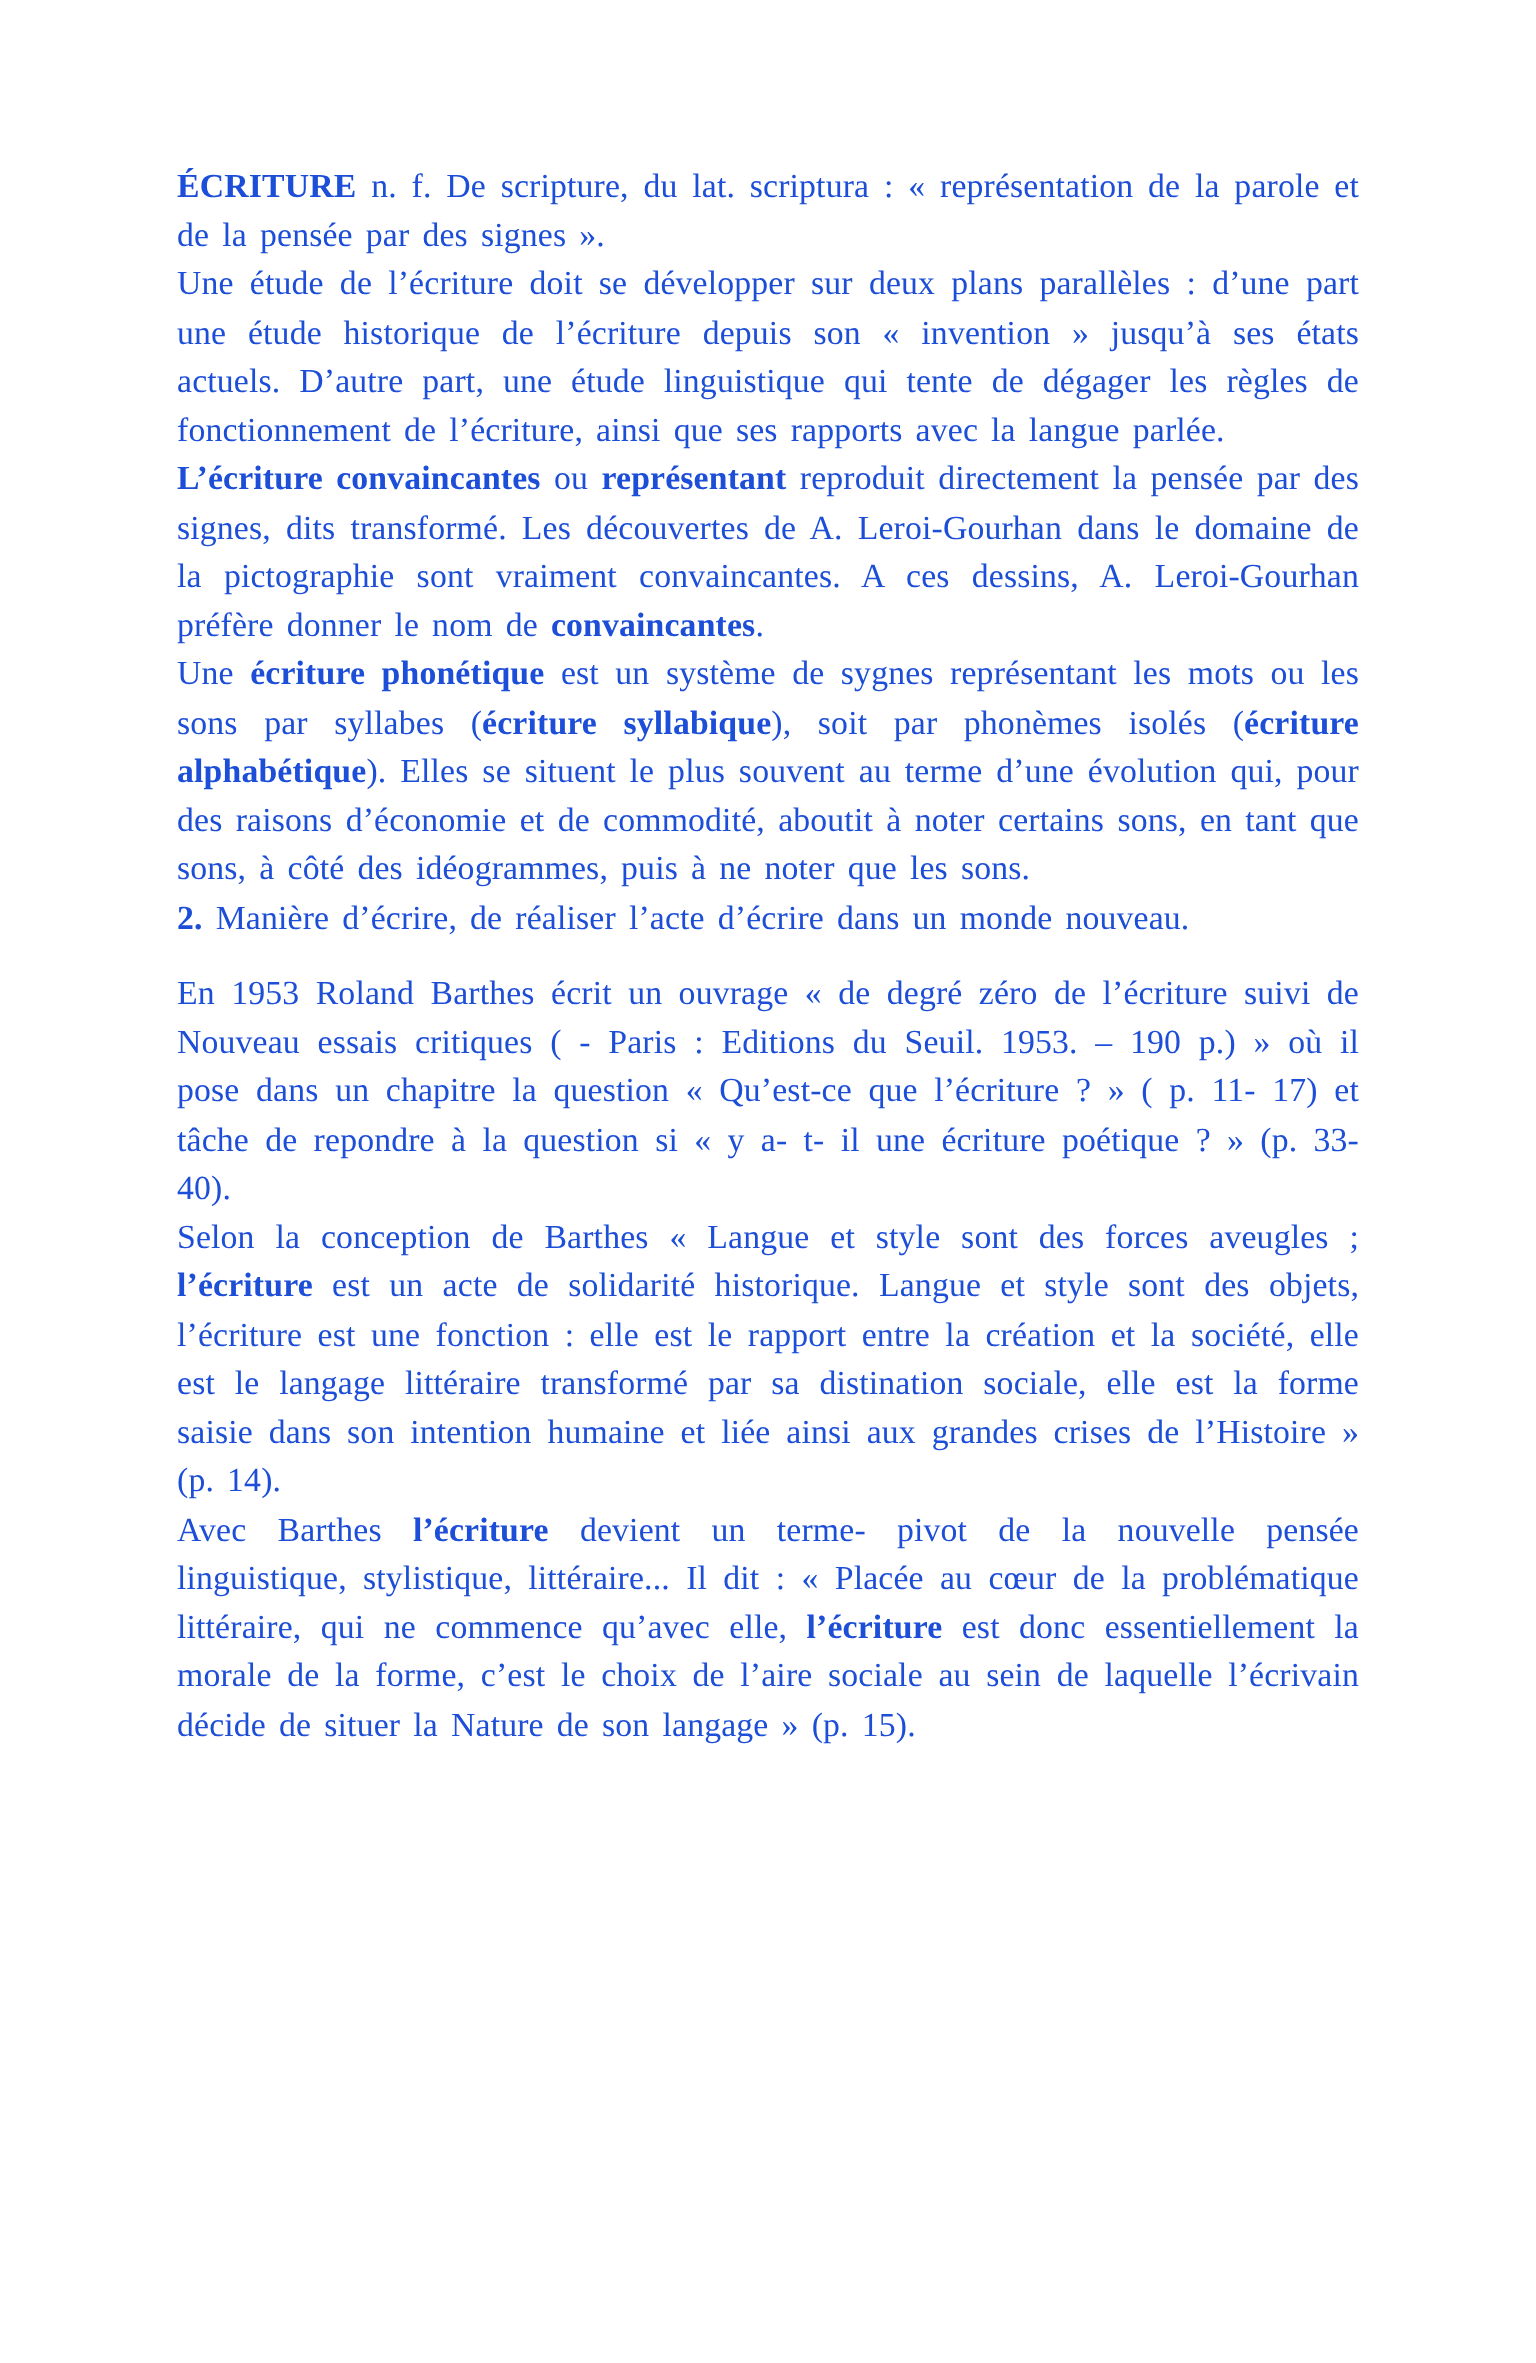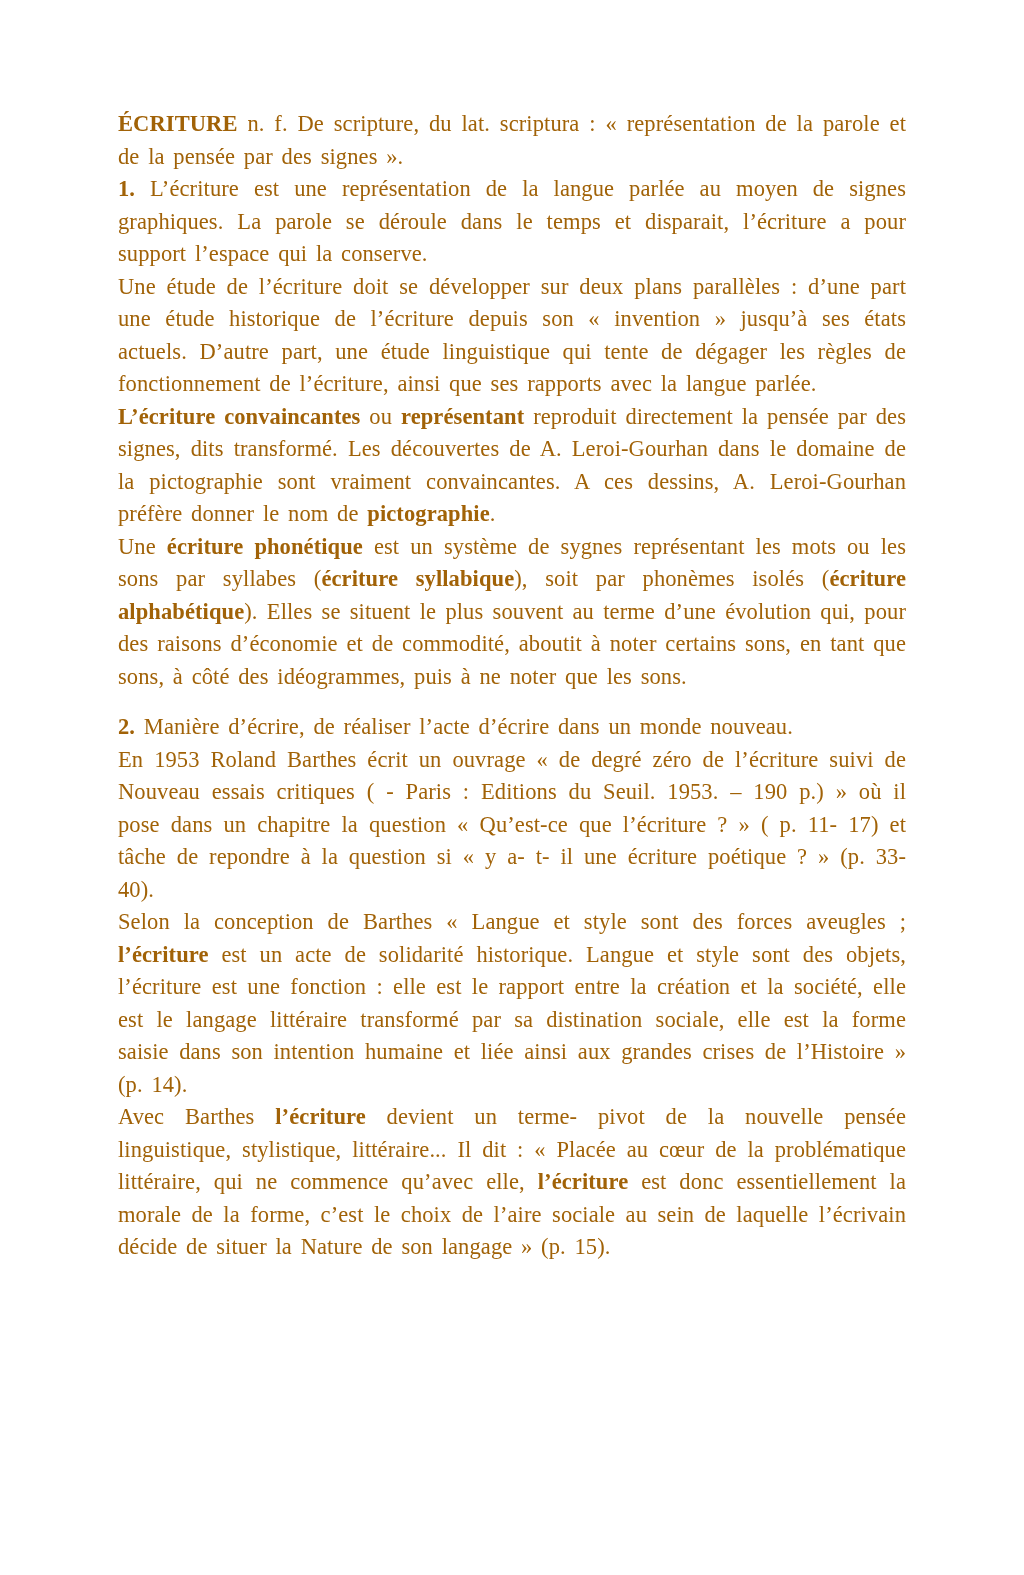--- a/index.html
+++ b/index.html
@@ -5,21 +5,21 @@
   html, body {
     margin: 0;
     padding: 0;
     background: #ffffff;
   }
   .page {
     position: relative;
     width: 1024px;
     height: 1575px;
     background: #ffffff;
-    color: #a16207;
+    color: #1d4ed8;
     font-family: "Liberation Serif", "DejaVu Serif", serif;
     overflow: hidden;
   }
   .content {
     position: absolute;
     left: 118px;
     top: 108px;
     width: 788px;
   }
   p.para {
@@ -48,22 +48,21 @@
     line-height: 30px;
   }
 </style>
 </head>
 <body>
 
 <div class="page">
   <div class="content">
 
   <p class="para"><b>ÉCRITURE</b><span> n. f. De scripture, du lat. scriptura : « représentation de la parole et de la pensée par des signes ».</span></p>
-      <p class="para"><b>1.</b><span> L’écriture est une représentation de la langue parlée au moyen de signes graphiques. La parole se déroule dans le temps et disparait, l’écriture a pour support l’espace qui la conserve.</span></p>
       <p class="para"><span>Une étude de l’écriture doit se développer sur deux plans parallèles : d’une part une étude historique de l’écriture depuis son « invention » jusqu’à ses états actuels. D’autre part, une étude linguistique qui tente de dégager les règles de fonctionnement de l’écriture, ainsi que ses rapports avec la langue parlée.</span></p>
-      <p class="para"><b>L’écriture convaincantes</b><span> ou </span><b>représentant</b><span> reproduit directement la pensée par des signes, dits transformé. Les découvertes de A. Leroi-Gourhan dans le domaine de la pictographie sont vraiment convaincantes. A ces dessins, A. Leroi-Gourhan préfère donner le nom de </span><b>pictographie</b><span>.</span></p>
+      <p class="para"><b>L’écriture convaincantes</b><span> ou </span><b>représentant</b><span> reproduit directement la pensée par des signes, dits transformé. Les découvertes de A. Leroi-Gourhan dans le domaine de la pictographie sont vraiment convaincantes. A ces dessins, A. Leroi-Gourhan préfère donner le nom de </span><b>convaincantes</b><span>.</span></p>
       <p class="para"><span>Une </span><b>écriture phonétique</b><span> est un système de sygnes représentant les mots ou les sons par syllabes (</span><b>écriture syllabique</b><span>), soit par phonèmes isolés (</span><b>écriture alphabétique</b><span>). Elles se situent le plus souvent au terme d’une évolution qui, pour des raisons d’économie et de commodité, aboutit à noter certains sons, en tant que sons, à côté des idéogrammes, puis à ne noter que les sons.</span></p>
       <p class="para"><b>2.</b><span> Manière d’écrire, de réaliser l’acte d’écrire dans un monde nouveau.</span></p>
       <p class="para"><span>En 1953 Roland Barthes écrit un ouvrage «  de degré zéro de l’écriture suivi de Nouveau essais critiques ( - Paris : Editions du Seuil. 1953. – 190 p.) » où il pose dans un chapitre la question «  Qu’est-ce que l’écriture ? » ( p. 11- 17) et tâche de repondre à la question si « y a- t- il une écriture poétique ? » (p. 33- 40).</span></p>
       <p class="para"><span>Selon la conception de Barthes « Langue et style sont des forces aveugles ; </span><b>l’écriture</b><span> est un acte de solidarité historique. Langue et style sont des objets, l’écriture est une fonction : elle est le rapport entre la création et la société, elle est le langage littéraire transformé par sa distination sociale, elle est la forme saisie dans son intention humaine et liée ainsi aux grandes crises de l’Histoire » (p. 14).</span></p>
       <p class="para"><span>Avec Barthes </span><b>l’écriture</b><span> devient un terme- pivot de la nouvelle pensée linguistique, stylistique, littéraire... Il dit : «  Placée au cœur de la problématique littéraire, qui ne commence qu’avec elle, </span><b>l’écriture</b><span> est donc essentiellement la morale de la forme, c’est le choix de l’aire sociale au sein de laquelle l’écrivain décide de situer la Nature de son langage » (p. 15).</span></p>
     </div>
 </div>
 
 </body></html>

